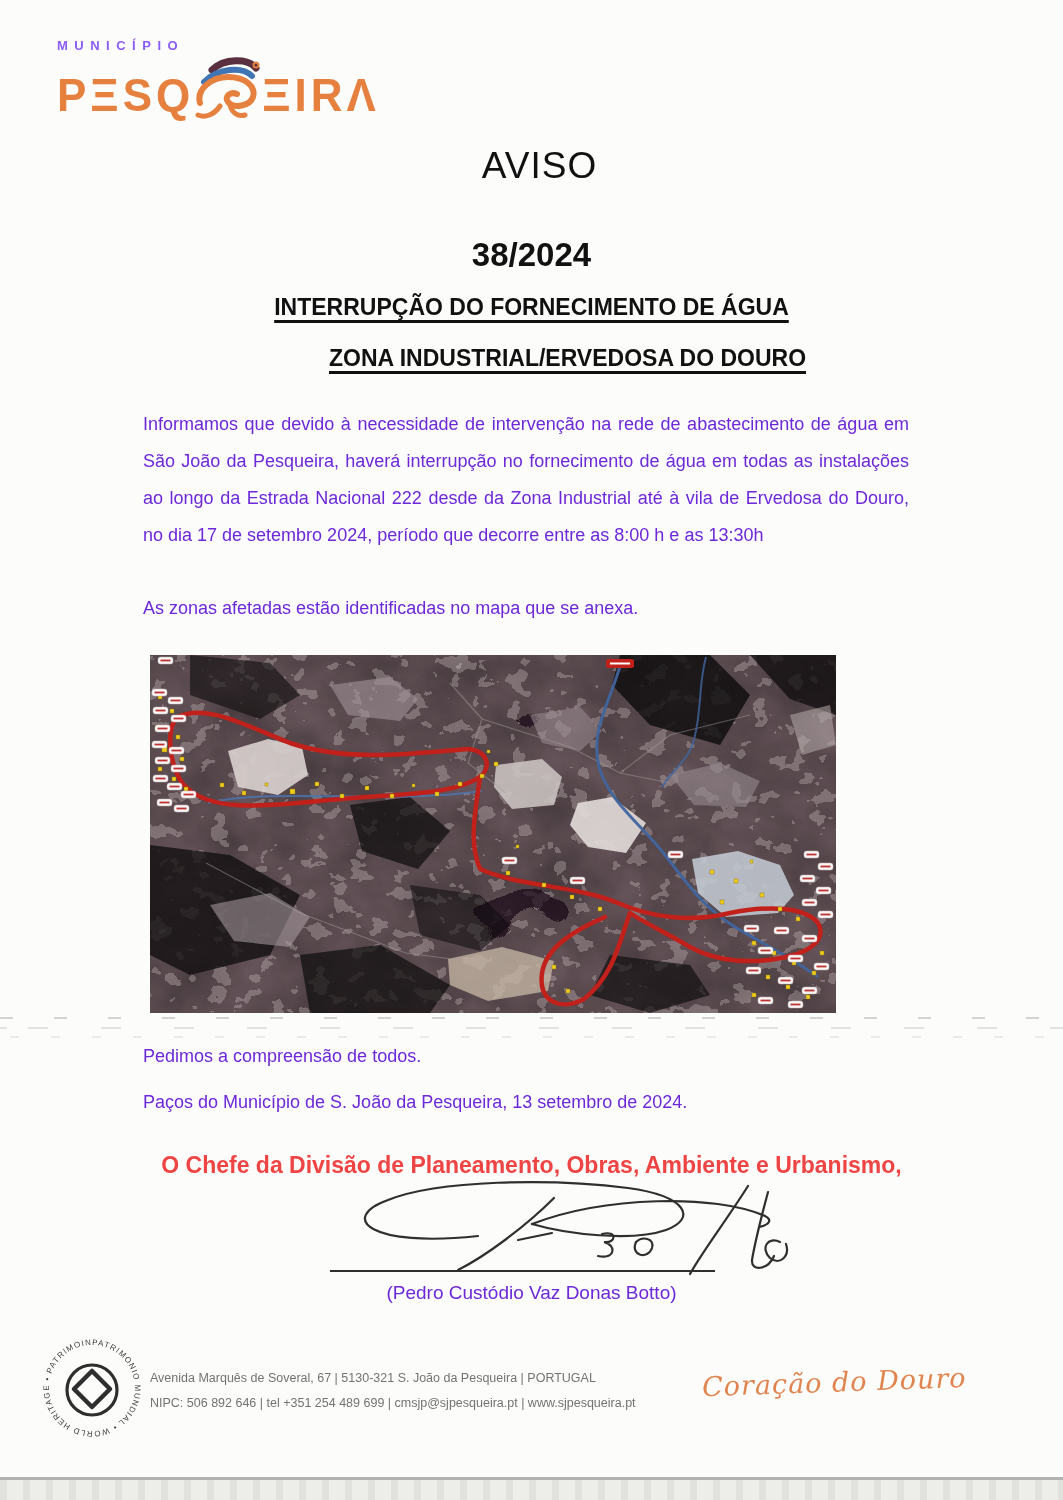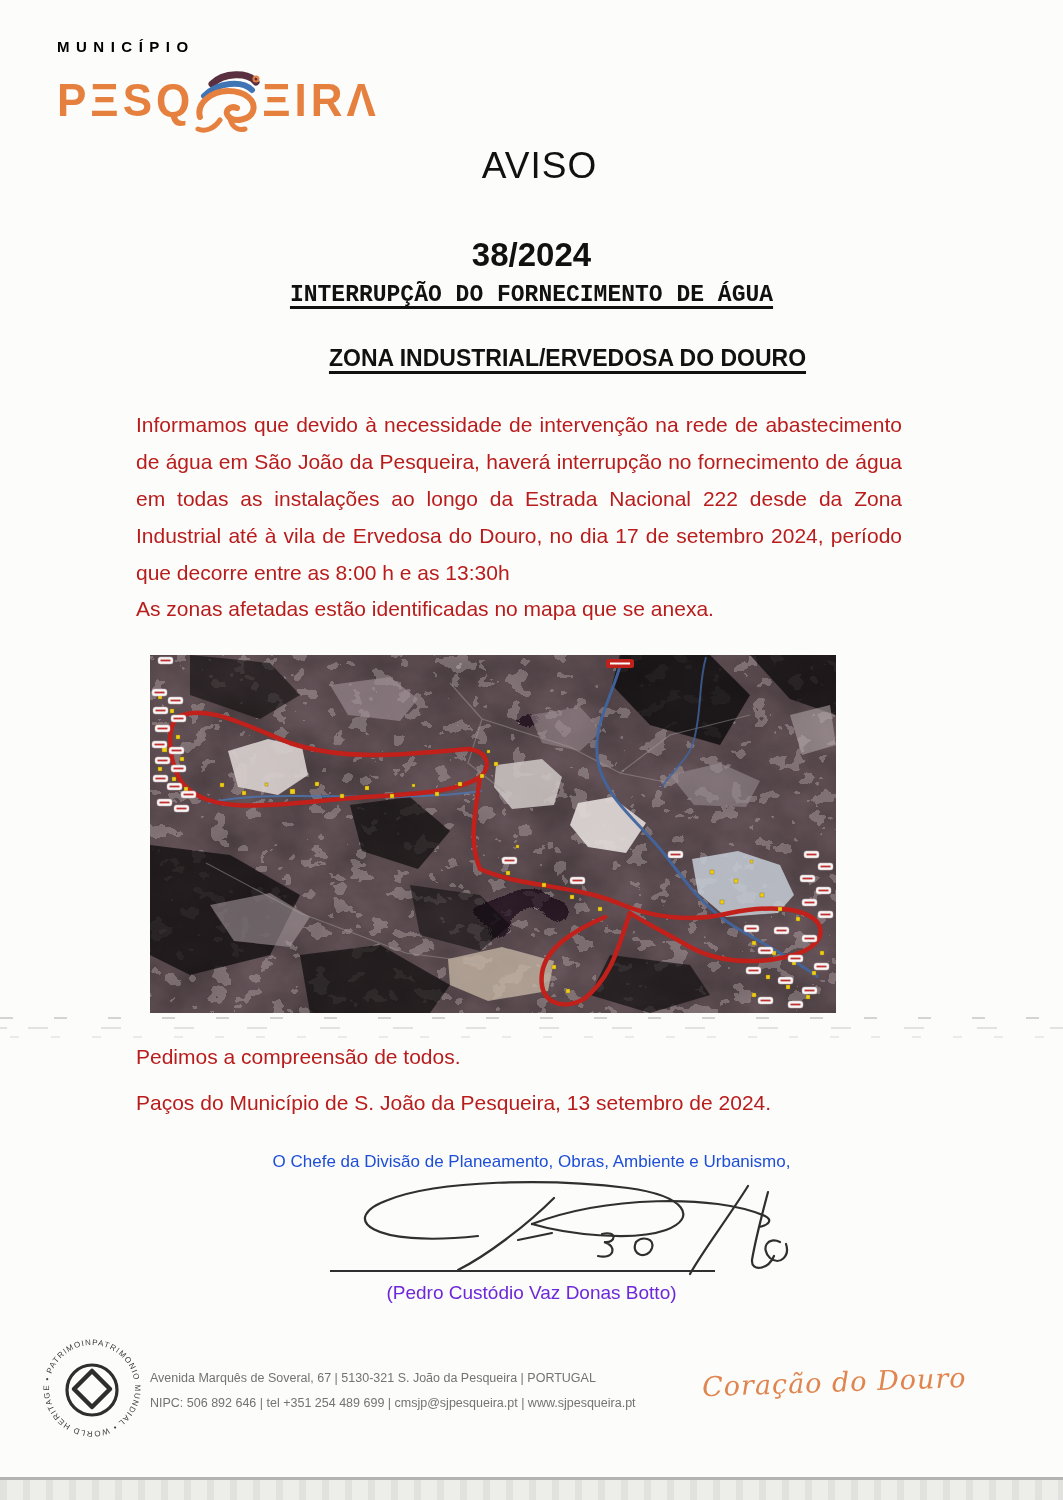--- a/index.html
+++ b/index.html
@@ -3,40 +3,40 @@
 <meta charset="utf-8">
 <style>
   html,body{margin:0;padding:0;background:#e8e8e6;}
   .page{
     position:relative; width:1063px; height:1500px; margin:0 auto;
     background:#fcfcfa; overflow:hidden;
     font-family:"Liberation Sans", sans-serif; color:#1f1f1f;
   }
   
   .logo-block{position:absolute; left:57px; top:38px;}
-  .municipio{font-size:15px; font-weight:bold; letter-spacing:6.5px; color:#000000;}
-  .logotype{display:flex; align-items:center; margin-top:14px;}
+  .municipio{font-size:13px; font-weight:bold; letter-spacing:6.5px; color:#8b5cf6;}
+  .logotype{display:flex; align-items:flex-end; margin-top:2px;}
   .logotype .word{
     font-size:44px; font-weight:700; color:#e6803f; letter-spacing:4px;
     transform:scaleY(1.06); line-height:1;
   }
   .swirl{margin:0 -4px; transform:translateY(2px);}
   
   .center-line{position:absolute; left:0; width:100%; text-align:center;}
   .t-aviso{top:145px; font-size:37px; font-weight:400; color:#111; letter-spacing:1px;margin-left:8px;}
   .t-num{top:220px; font-size:33px; font-weight:800; color:#111;margin-top:16px;}
   .t-sub{font-size:23px; font-weight:800; color:#111;}
   .t-sub span{
     text-decoration:underline; text-decoration-thickness:2.5px; text-underline-offset:5px;
   }
-  .t-sub1{top:282px;font-family:Liberation Mono, monospace;} .t-sub2{top:345px;padding-left:36px;}
+  .t-sub1{top:294px;} .t-sub2{top:345px;padding-left:36px;}
   
   .body-par{
-    position:absolute; left:136px; width:766px;
-    font-size:21px; line-height:37px; color:#b91c1c; text-align:justify;
+    position:absolute; left:143px; width:766px;
+    font-size:18px; line-height:37px; color:#6d28d9; text-align:justify;
   }
   .p1{top:406px;}
   .p2{top:590px; text-align:left;}
   .closing1{top:1038px; text-align:left;}
   .closing2{top:1084px; text-align:left;}
   
   .map{position:absolute; left:150px; top:655px; width:686px; height:358px; display:block;}
   
   .artifact-band{
     position:absolute; left:0; top:1013px; width:100%; height:30px;
@@ -48,21 +48,21 @@
     background-position:0 4px,28px 14px,10px 23px;
     background-repeat:repeat-x;
     filter:blur(.4px);
   }
   .bottom-line{position:absolute; left:0; top:1477px; width:100%; height:3px; background:#b3b3b1; filter:blur(.5px);}
   .bottom-band{
     position:absolute; left:0; top:1480px; width:100%; height:20px; background:#ededea;
     background-image:repeating-linear-gradient(90deg, rgba(120,120,120,.1) 0 7px, transparent 7px 23px);
   }
   
-  .sig-title{position:absolute; left:0; top:1152px; width:100%; text-align:center; font-size:17px; color:#1d4ed8;}
+  .sig-title{position:absolute; left:0; top:1152px; width:100%; text-align:center; font-size:23px; color:#ef4444;font-weight:bold;}
   .sig-svg{position:absolute; left:310px; top:1178px;}
   .sig-name{position:absolute; left:0; top:1282px; width:100%; text-align:center; font-size:19px; color:#6d28d9;}
   
   .emblem{position:absolute; left:40px; top:1336px;}
   .footer-address{
     position:absolute; left:150px; top:1366px; font-size:12.5px; line-height:25px; color:#737373;
   }
   .tagline{
     position:absolute; left:702px; top:1366px; width:300px;
     font-family:"DejaVu Serif", serif; font-style:italic;

